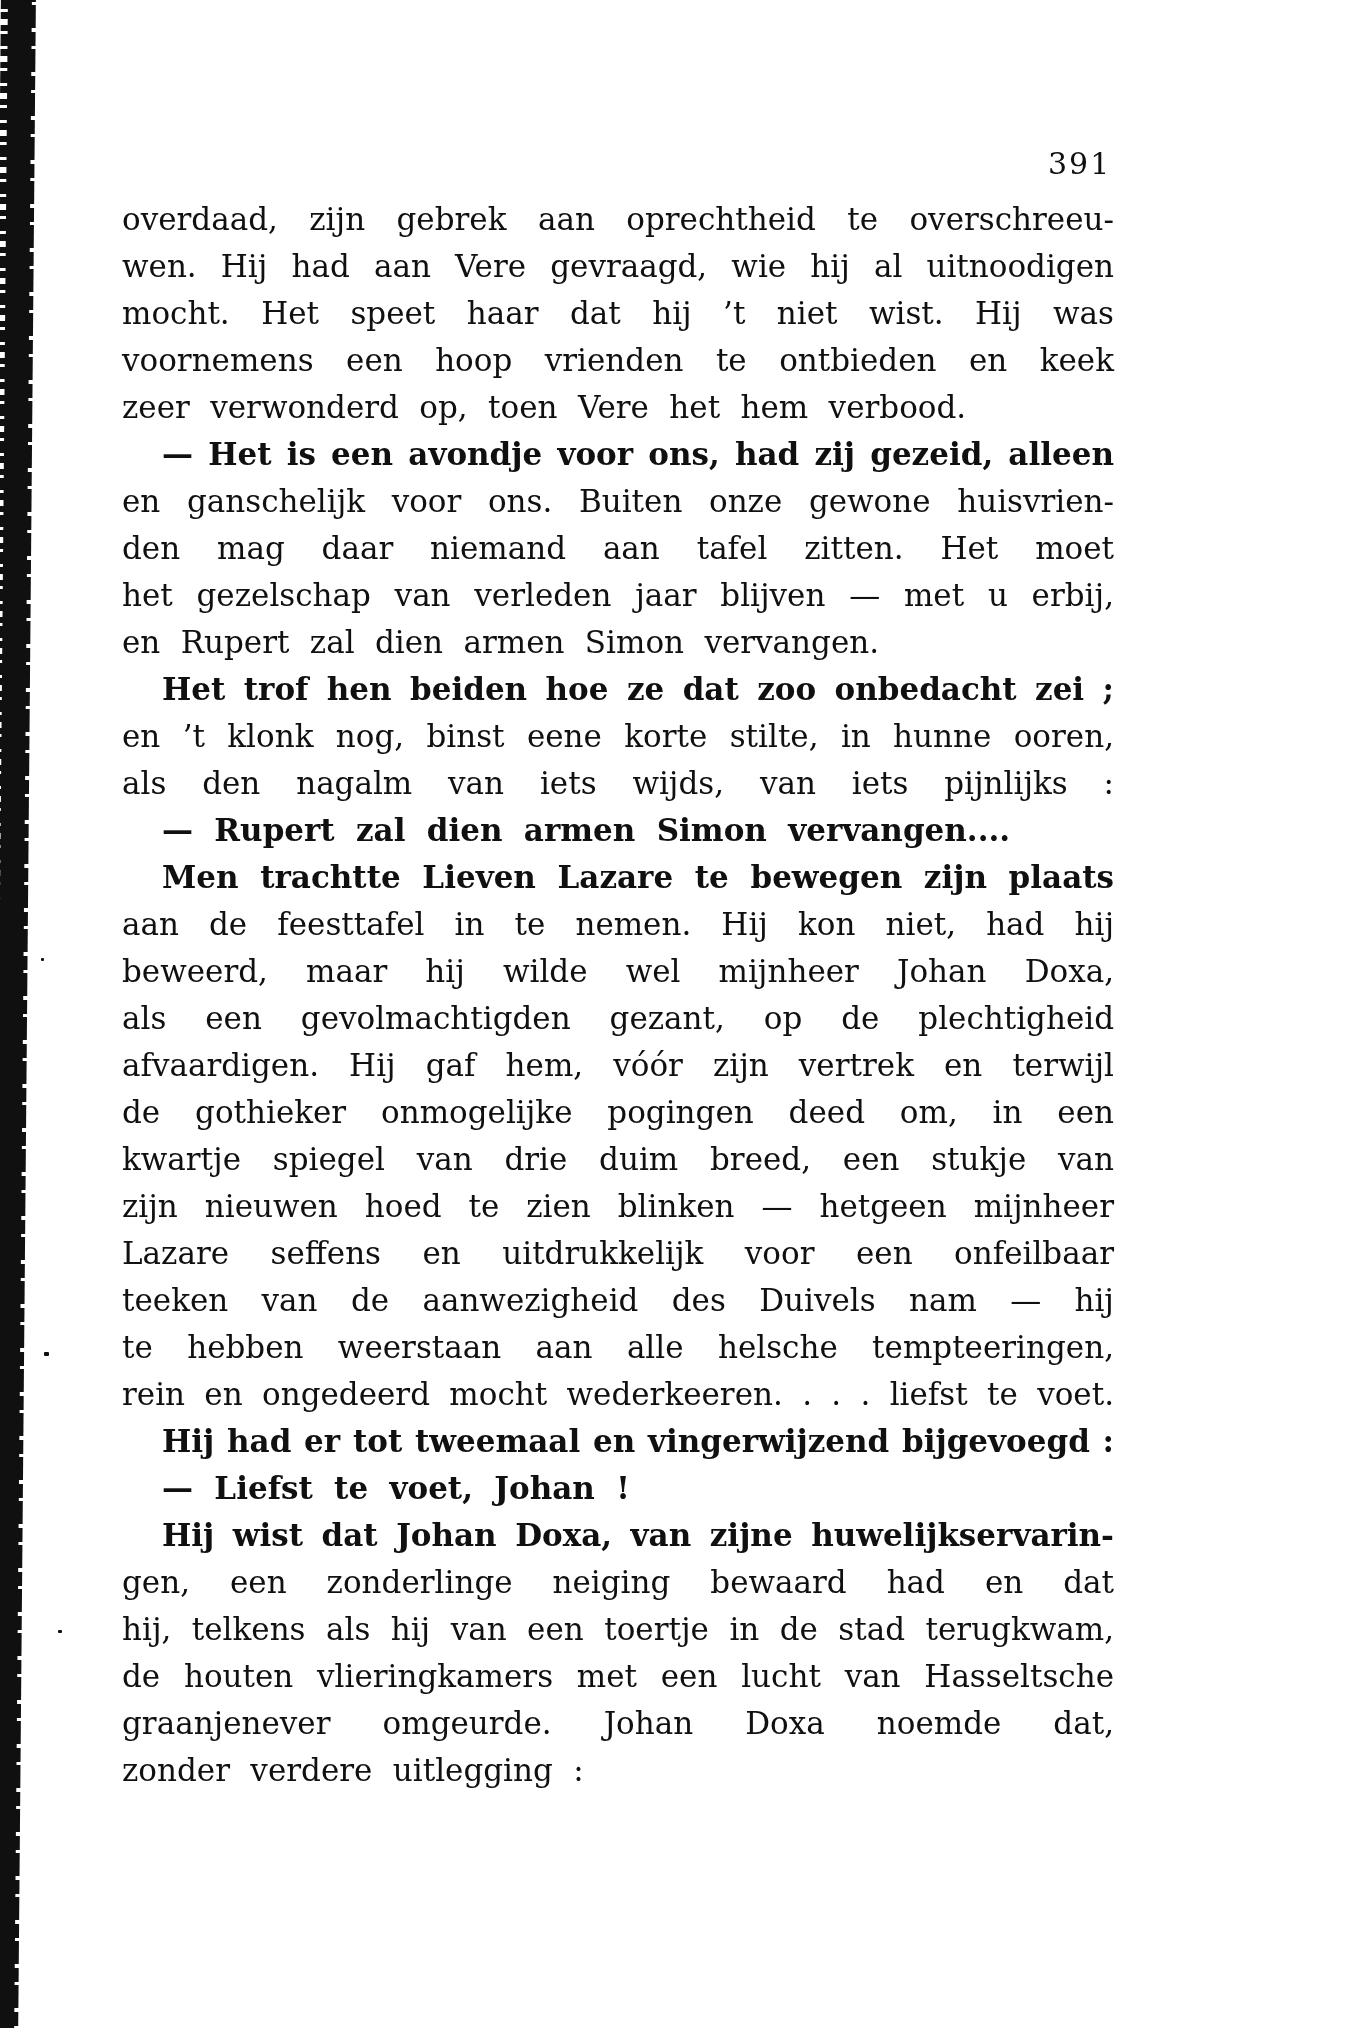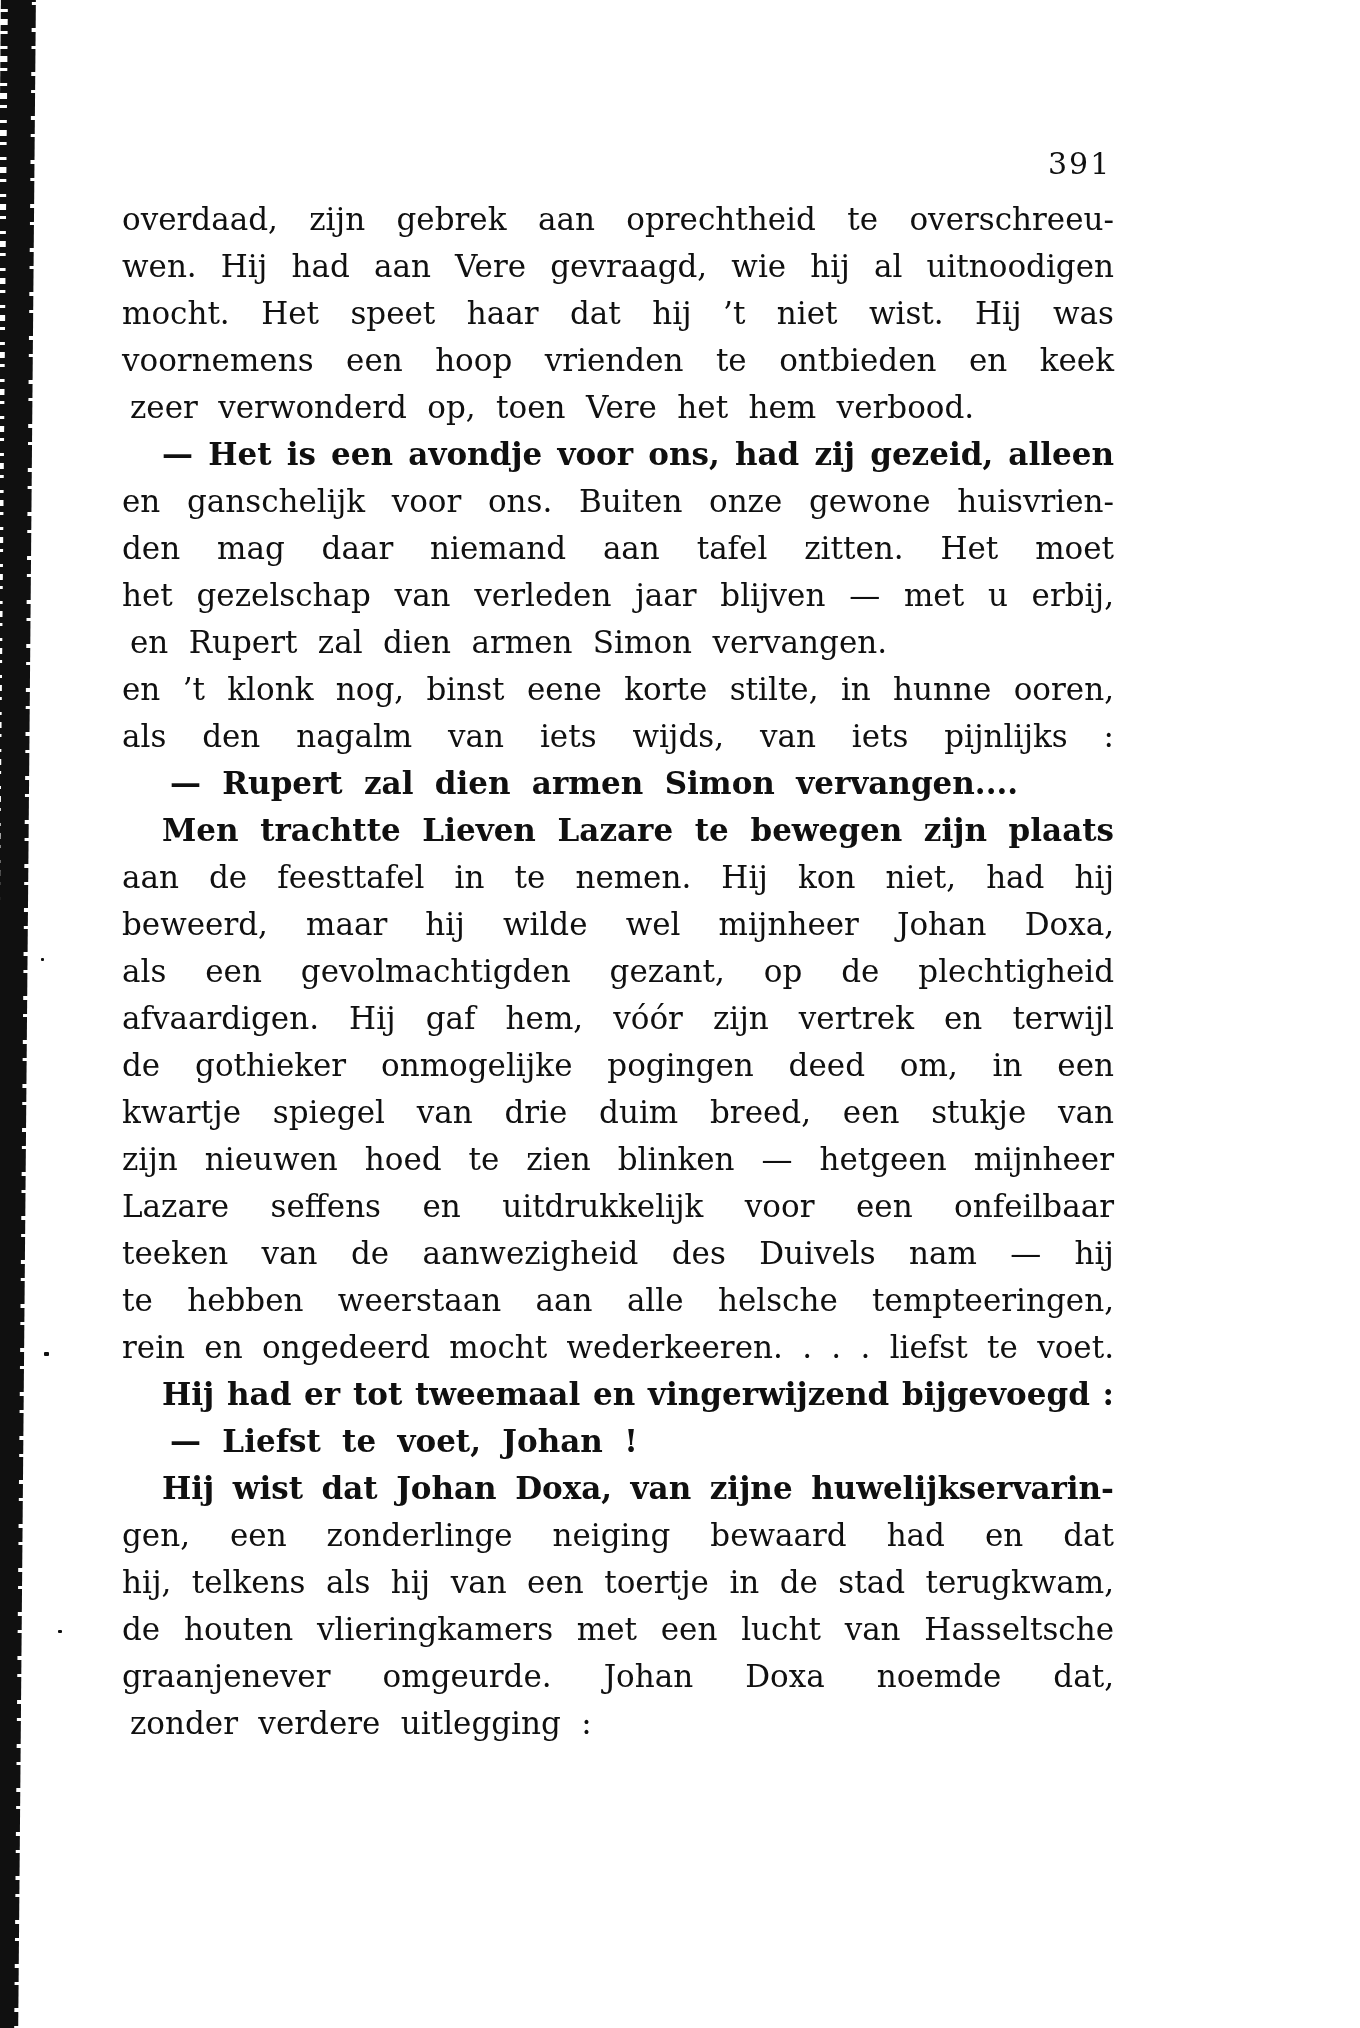--- a/index.html
+++ b/index.html
@@ -56,21 +56,21 @@
 
   
   .textblock{
     position:absolute;
     left:122px;top:196px;width:992px;
     font-size:31px;
     line-height:47px;
   }
   .ln{height:47px;overflow:visible;}
   .ln.j{text-align:justify;text-align-last:justify;}
-  .ln.p{text-align:left;word-spacing:0.34em;margin-left:8px;}
+  .ln.p{text-align:left;word-spacing:0.34em;}
   .ln.i{text-indent:40px;font-weight:bold;}
 </style>
 </head>
 <body>
 
 <div>
 
   <div class="band"></div>
   <div class="speck s1"></div>
   <div class="speck s2"></div>
@@ -82,20 +82,21 @@
     <div class="ln j">overdaad, zijn gebrek aan oprechtheid te overschreeu-</div>
     <div class="ln j">wen. Hij had aan Vere gevraagd, wie hij al uitnoodigen</div>
     <div class="ln j">mocht. Het speet haar dat hij ’t niet wist. Hij was</div>
     <div class="ln j">voornemens een hoop vrienden te ontbieden en keek</div>
     <div class="ln p">zeer verwonderd op, toen Vere het hem verbood.</div>
     <div class="ln i j">— Het is een avondje voor ons, had zij gezeid, alleen</div>
     <div class="ln j">en ganschelijk voor ons. Buiten onze gewone huisvrien-</div>
     <div class="ln j">den mag daar niemand aan tafel zitten. Het moet</div>
     <div class="ln j">het gezelschap van verleden jaar blijven — met u erbij,</div>
     <div class="ln p">en Rupert zal dien armen Simon vervangen.</div>
+    <div class="ln i j">Het trof hen beiden hoe ze dat zoo onbedacht zei ;</div>
     <div class="ln j">en ’t klonk nog, binst eene korte stilte, in hunne ooren,</div>
     <div class="ln j">als den nagalm van iets wijds, van iets pijnlijks :</div>
     <div class="ln i p">— Rupert zal dien armen Simon vervangen....</div>
     <div class="ln i j">Men trachtte Lieven Lazare te bewegen zijn plaats</div>
     <div class="ln j">aan de feesttafel in te nemen. Hij kon niet, had hij</div>
     <div class="ln j">beweerd, maar hij wilde wel mijnheer Johan Doxa,</div>
     <div class="ln j">als een gevolmachtigden gezant, op de plechtigheid</div>
     <div class="ln j">afvaardigen. Hij gaf hem, vóór zijn vertrek en terwijl</div>
     <div class="ln j">de gothieker onmogelijke pogingen deed om, in een</div>
     <div class="ln j">kwartje spiegel van drie duim breed, een stukje van</div>

